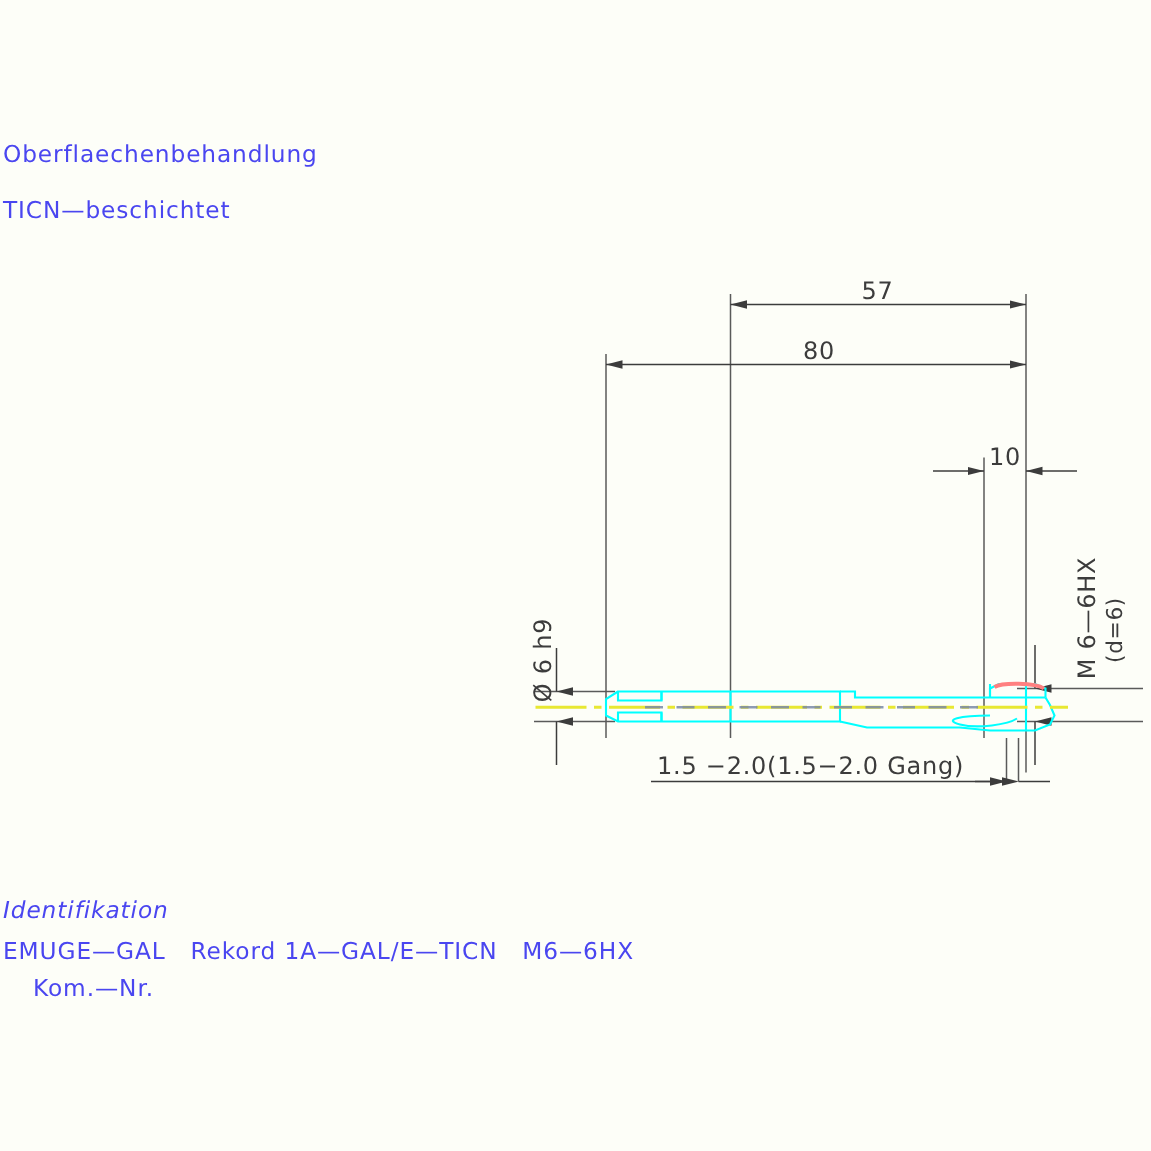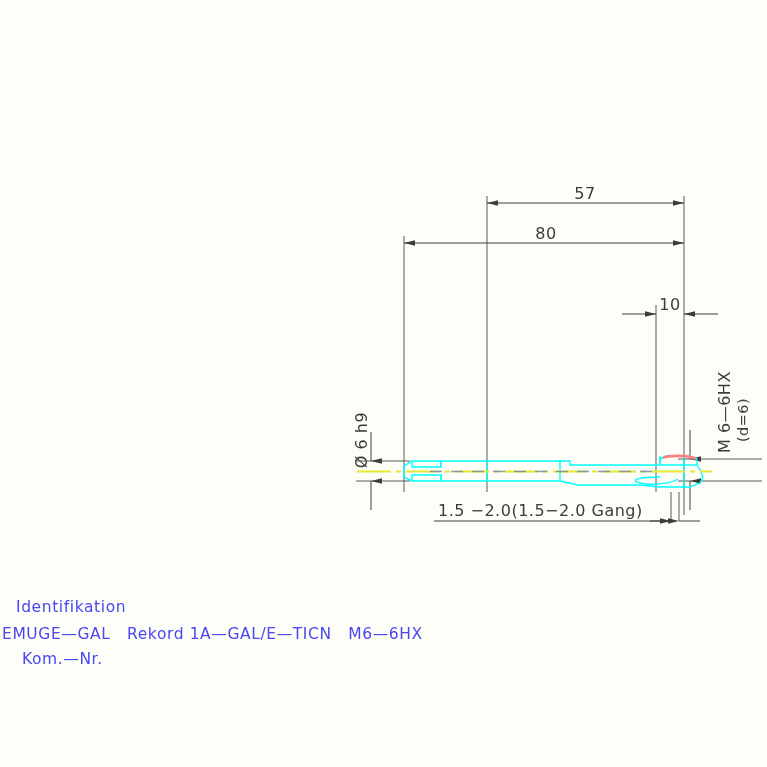--- a/index.html
+++ b/index.html
@@ -154,21 +154,23 @@
     <g>
       <line x1="357" y1="471.5" x2="712" y2="471.5" stroke="#e8e832" stroke-width="2" stroke-dasharray="34,5,5,5"></line>
     </g>
 
     <g stroke="#7a8aa8" stroke-width="1.6" stroke-dasharray="12,9" opacity="0.85">
       <line x1="430" y1="471.5" x2="660" y2="471.5"></line>
     </g>
 
   </svg>
 
+  <div class="anno-text" style="left:2px; top:94px;">Oberflaechenbehandlung</div>
 
+  <div class="anno-text" style="left:2px; top:131px;">TICN—beschichtet</div>
 
-  <div class="anno-text" style="left:16px; top:598px;">Identifikation</div>
+  <div class="anno-text" style="left:2px; top:598px;font-style:italic;">Identifikation</div>
 
   <div class="anno-text" style="left:2px; top:602px;margin-top:23px;">EMUGE—GAL   Rekord 1A—GAL/E—TICN   M6—6HX</div>
 
   <div class="anno-text" style="left:22px; top:650px;">Kom.—Nr.</div>
 
 </div>
 
 </body></html>

